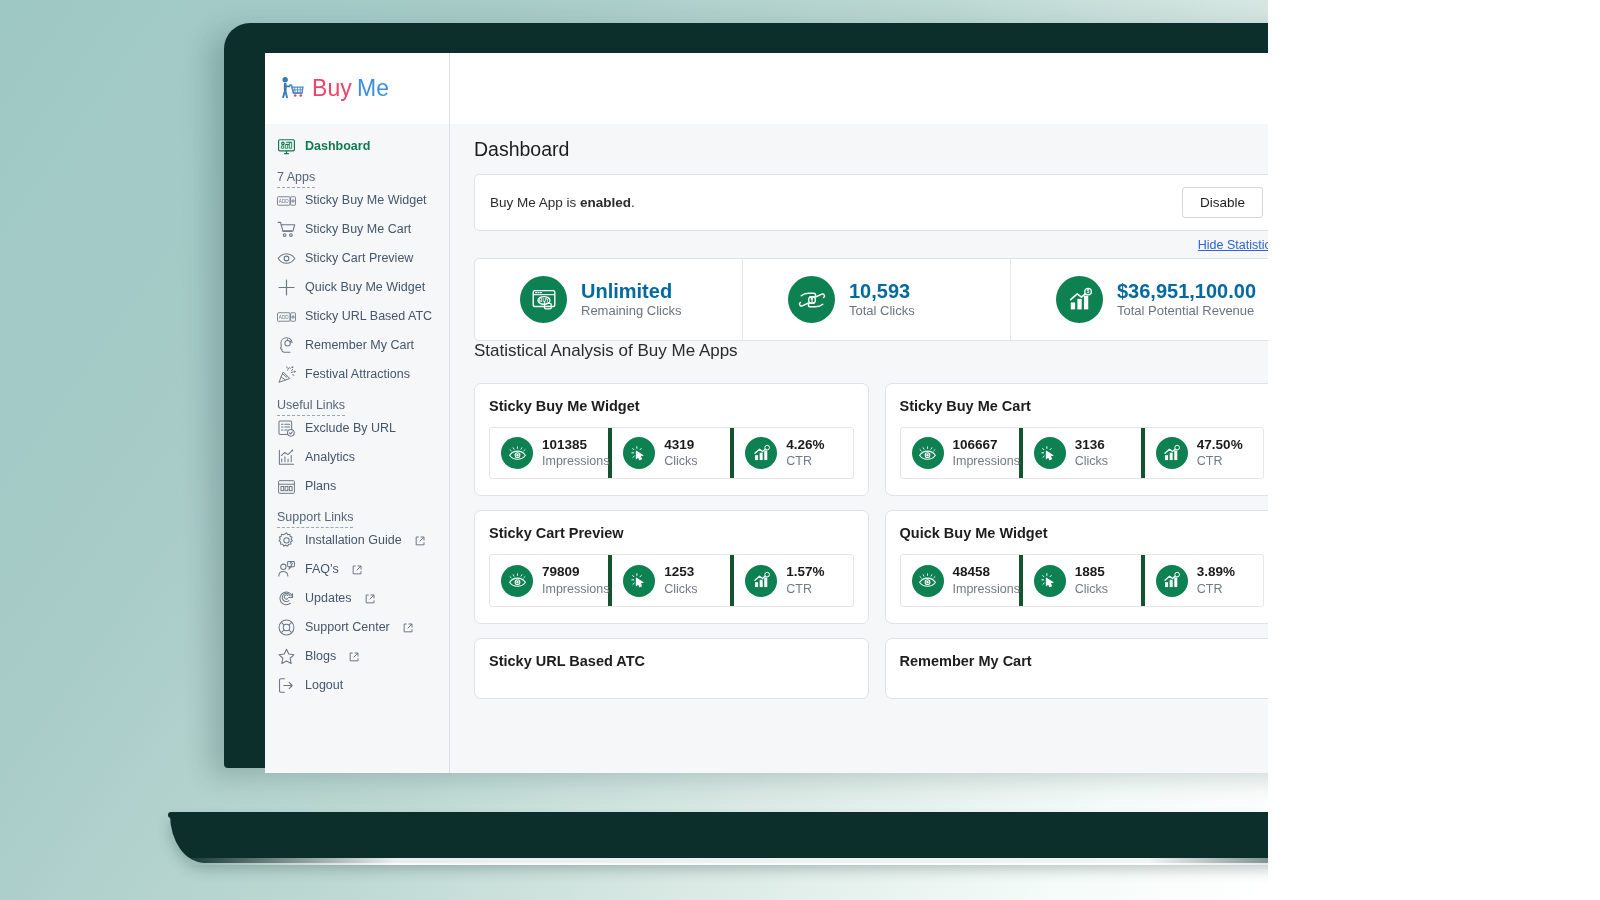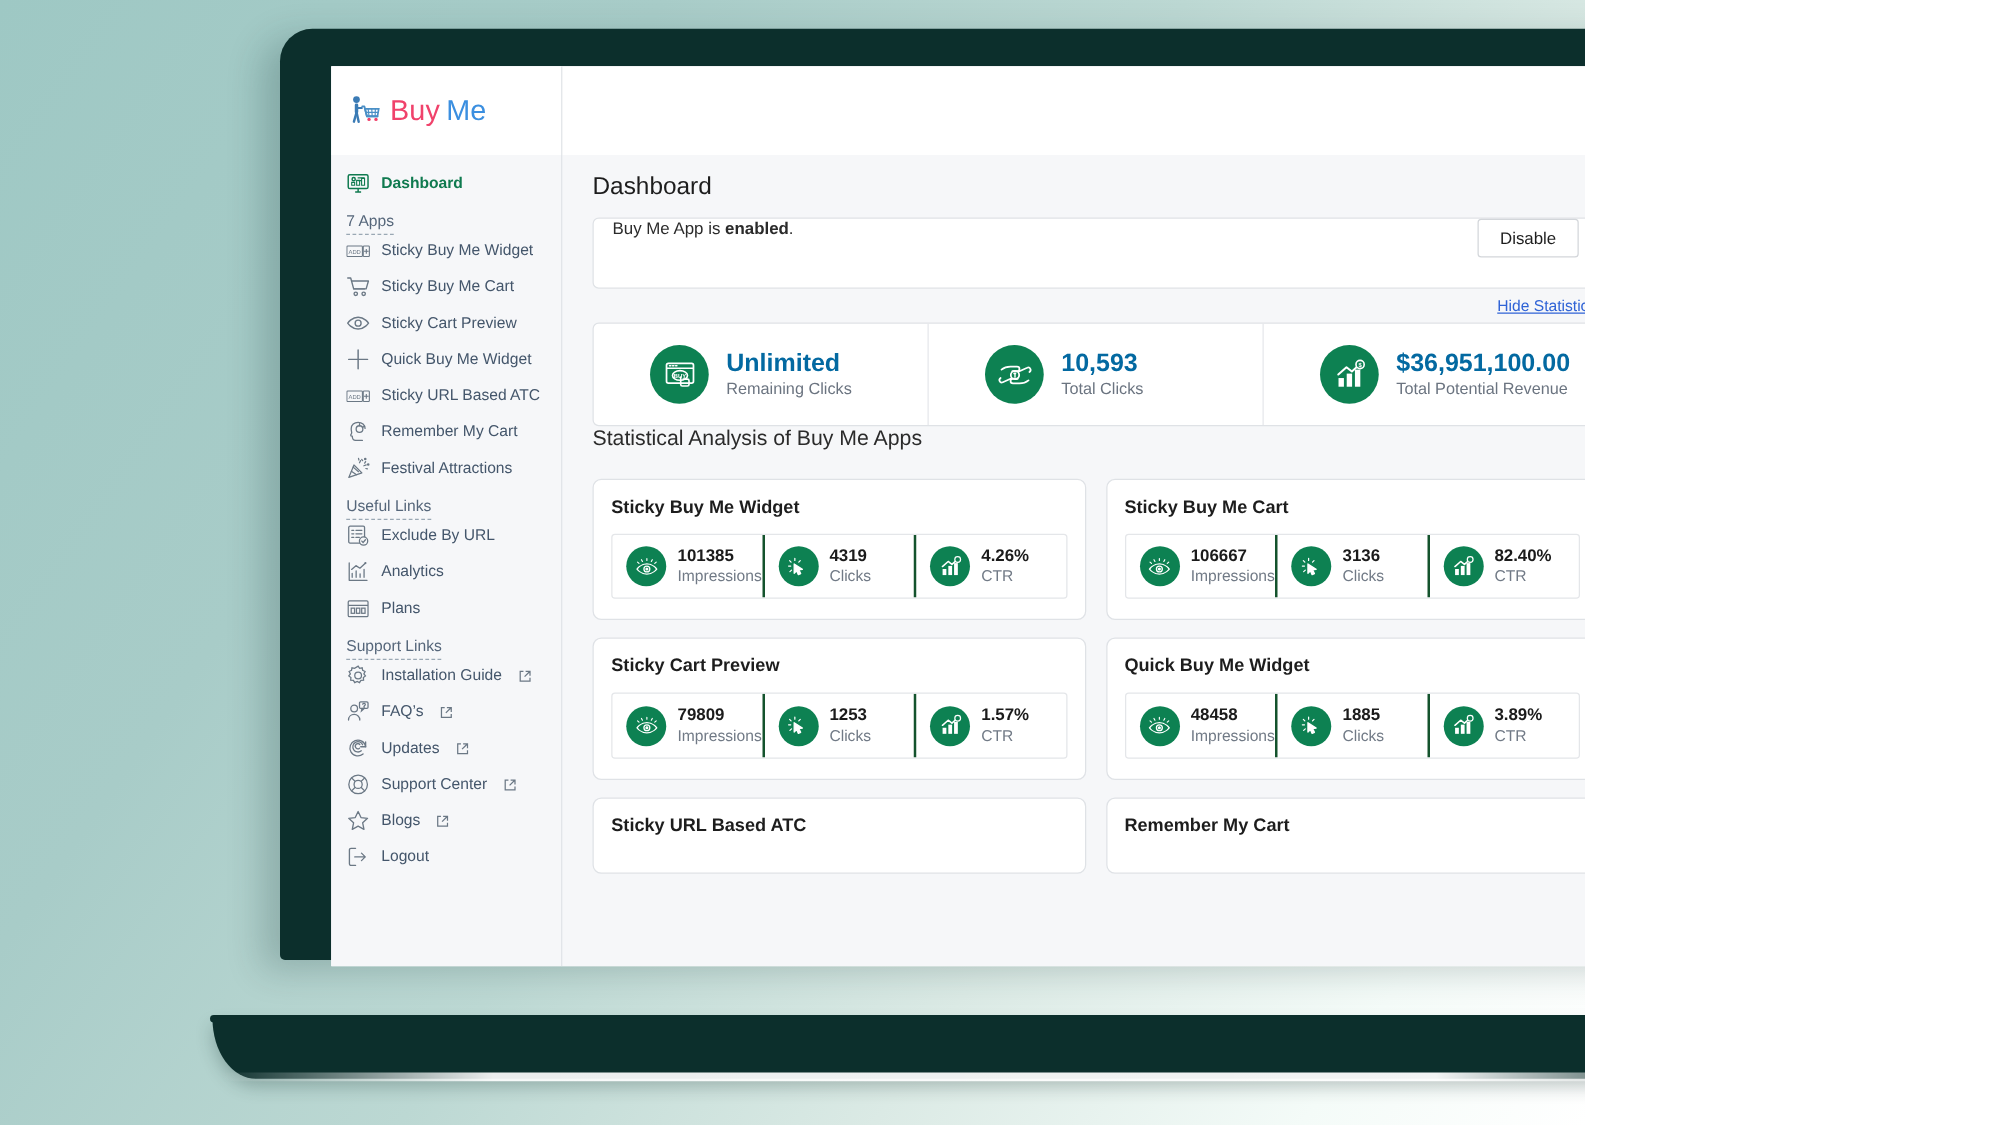--- a/index.html
+++ b/index.html
@@ -165,21 +165,21 @@
     margin-bottom: 13px;
   }
 
   
   #status-panel {
     background: #ffffff;
     border: 1px solid #dfe2e6;
     border-radius: 5px;
     height: 57px;
     display: flex;
-    align-items: flex-start;
+    align-items: center;
     justify-content: space-between;
     padding: 0 15px;
   }
   #status-text { font-size: 13.5px; color: #2b2b2b; }
   #status-text b { font-weight: 700; }
   #disable-button {
     border: 1px solid #d3d6da;
     background: #ffffff;
     border-radius: 3px;
     padding: 7px 17px;
@@ -282,21 +282,21 @@
     border: 1px solid #e4e6e9;
     border-radius: 3px;
     overflow: hidden;
   }
   .metric {
     flex: 1;
     display: flex;
     align-items: center;
     gap: 9px;
     padding: 9px 8px 9px 11px;
-    border-right: 2px solid #14532d;
+    border-right: 4px solid #14532d;
     min-width: 0;
   }
   .metric:last-child { border-right: none; }
   .metric-badge {
     width: 32px; height: 32px; flex: 0 0 32px;
     border-radius: 50%;
     background: #0d8152;
     display: flex; align-items: center; justify-content: center;
   }
   .metric-value {
@@ -731,21 +731,21 @@
                     <span class="metric-badge">
                       <svg width="21" height="21" viewBox="0 0 32 32" fill="none">
                         <rect x="6.2" y="18.6" width="4.6" height="7.4" fill="#ffffff"></rect>
                         <rect x="13.2" y="14.8" width="4.6" height="11.2" fill="#ffffff"></rect>
                         <rect x="20.2" y="11.4" width="4.6" height="14.6" fill="#ffffff"></rect>
                         <path d="M6 15.6L13 9.4l4.6 3.6L25.6 5.8" stroke="#ffffff" stroke-width="1.9" fill="none" stroke-linecap="round" stroke-linejoin="round"></path>
                         <circle cx="24.6" cy="7" r="3.5" fill="#0d8152" stroke="#ffffff" stroke-width="1.5"></circle>
                       </svg>
                     </span>
                     <div>
-                      <div class="metric-value">82.40%</div>
+                      <div class="metric-value">47.50%</div>
                       <div class="metric-label">CTR</div>
                     </div>
                   </div>
                 </div>
               </div>
 
               <div class="app-card">
                 <div class="app-card-title">Sticky Cart Preview</div>
                 <div class="metric-row">
                   <div class="metric">

